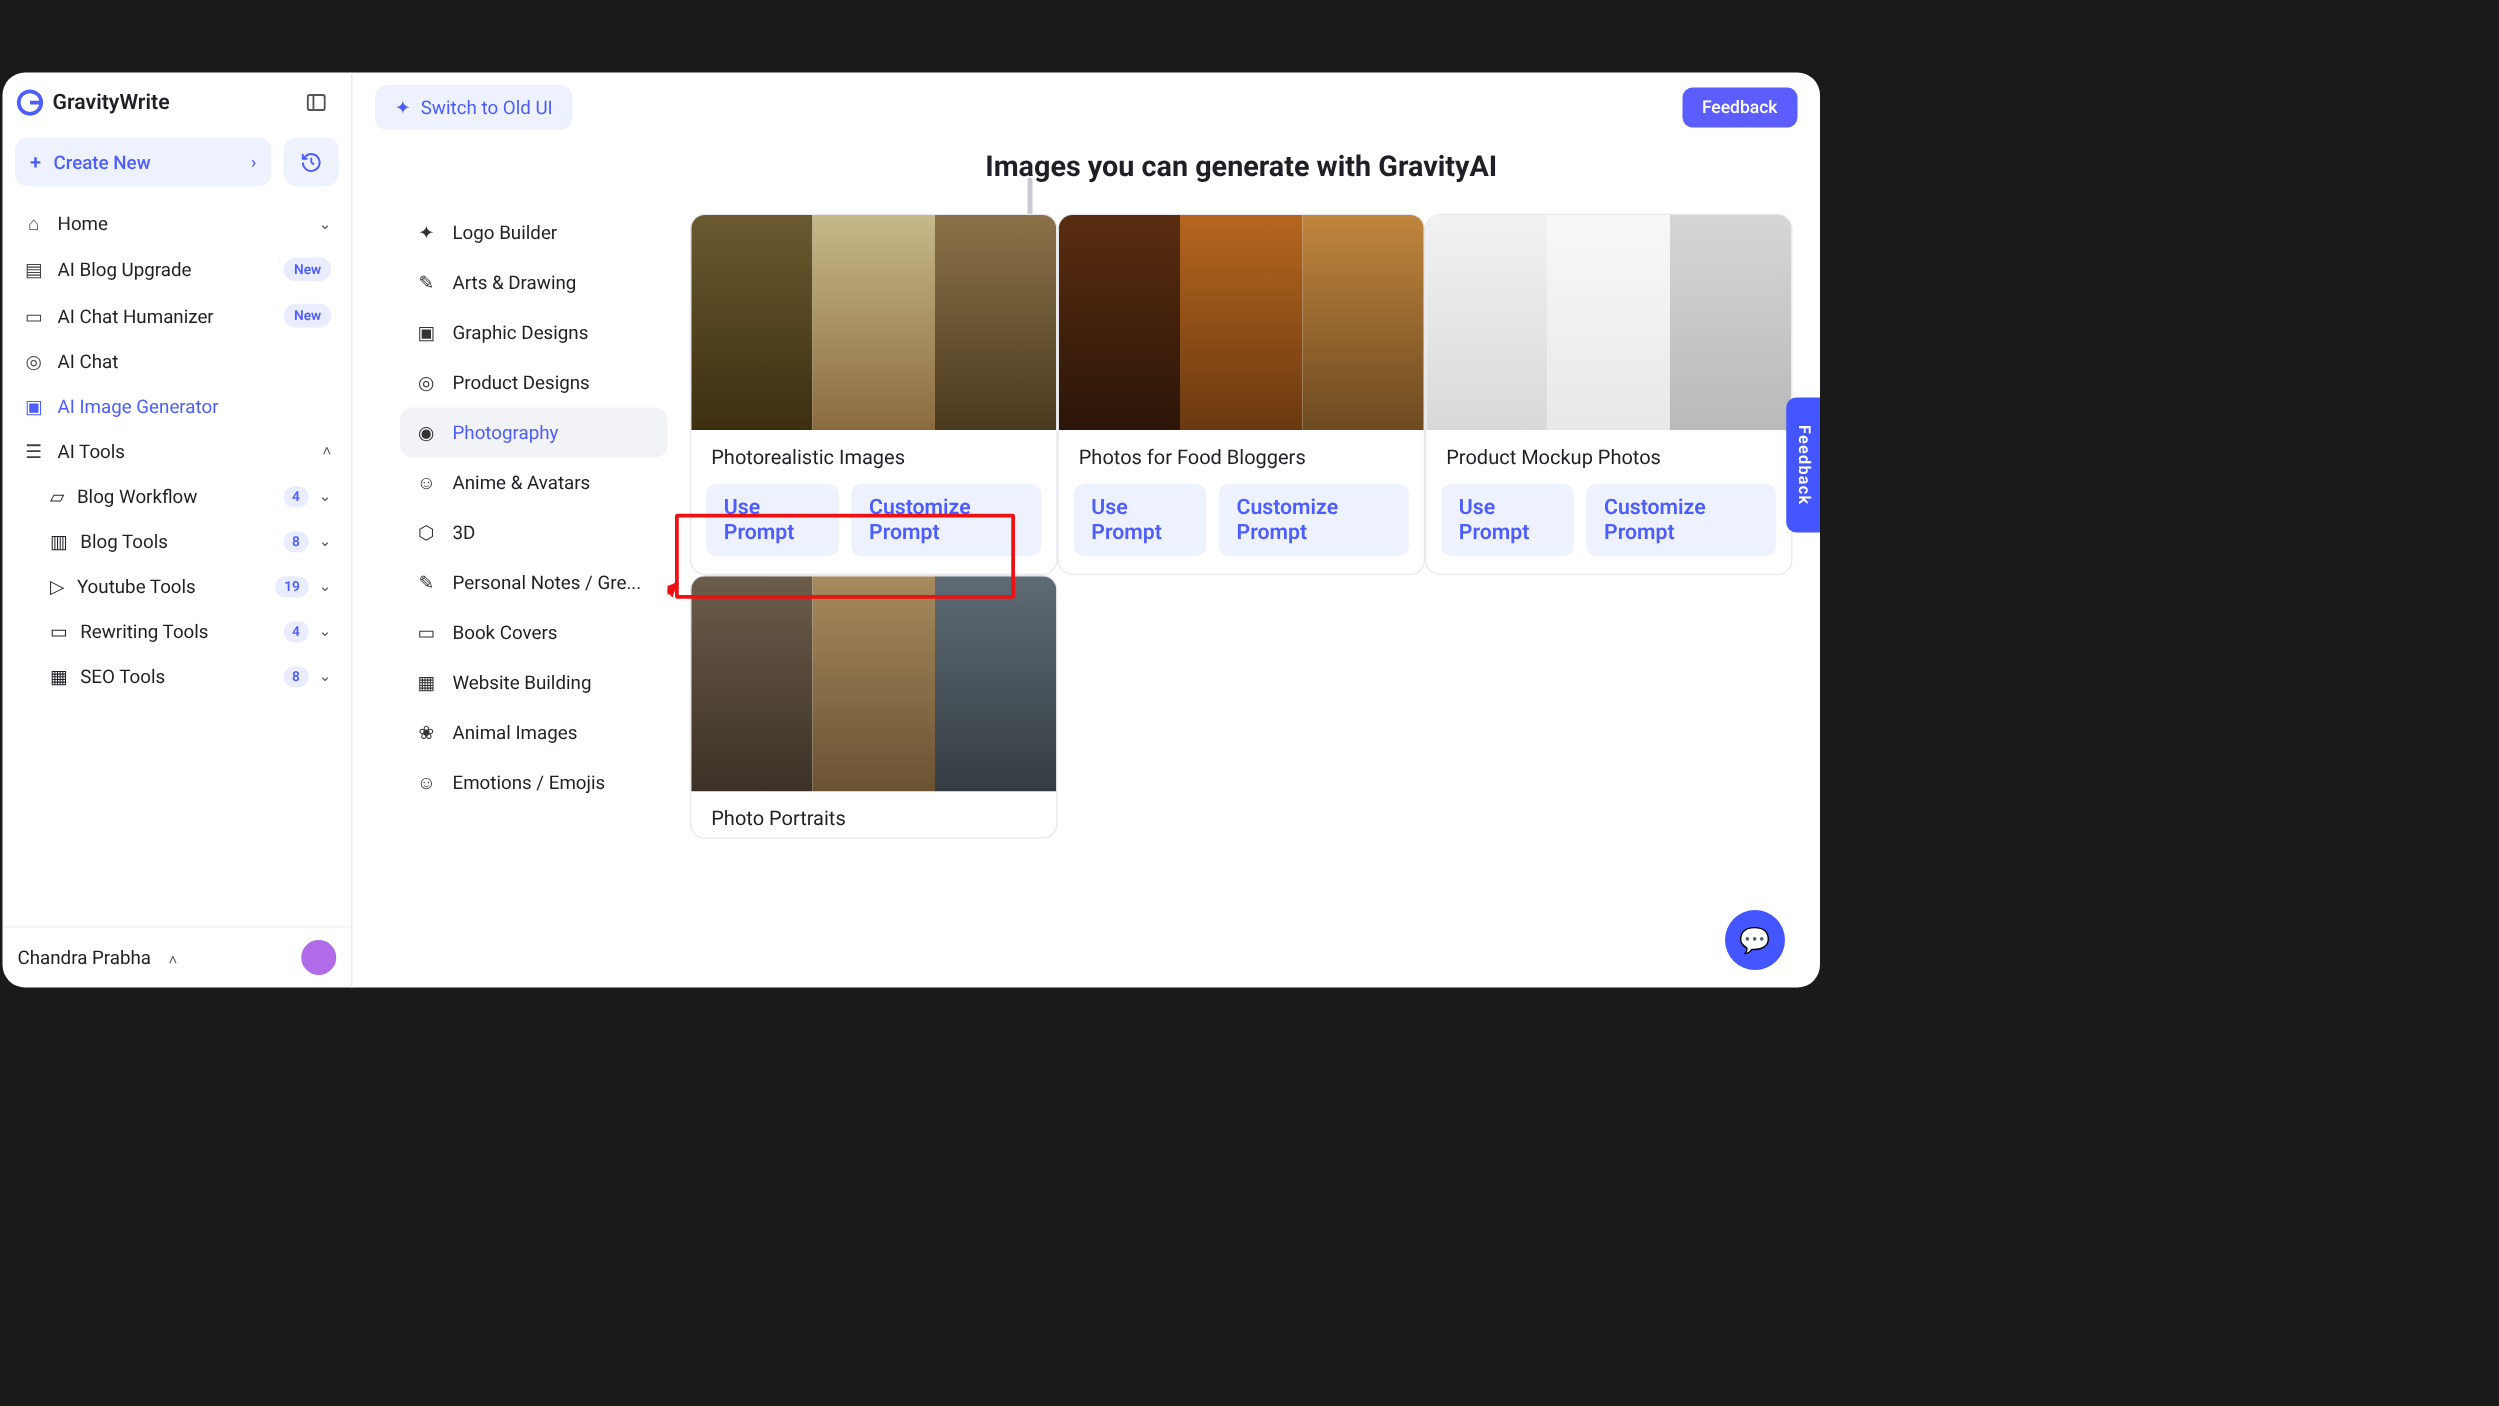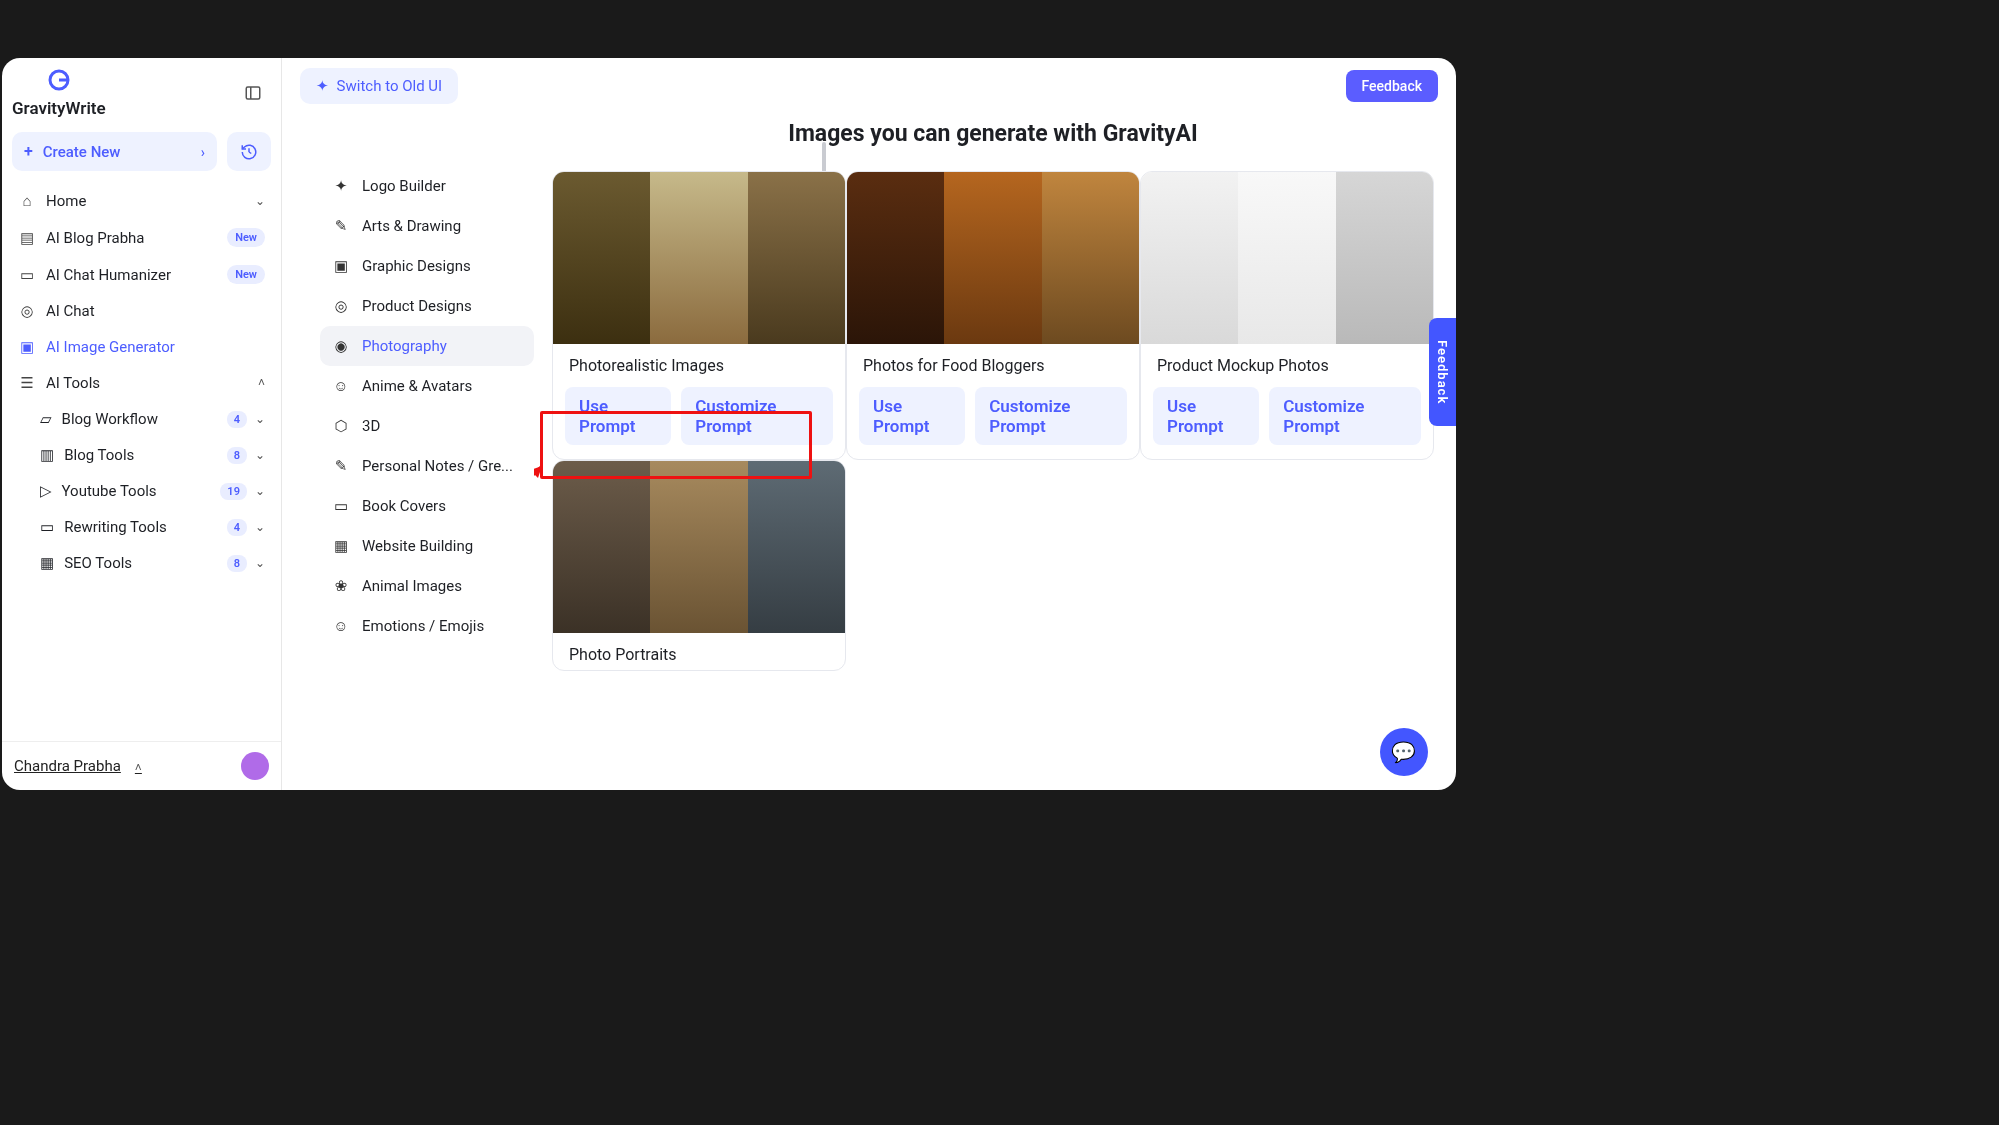--- a/index.html
+++ b/index.html
@@ -7,21 +7,21 @@
 .app {
   position: absolute;
   top: 58px; left: 2px; right: 0; bottom: 29px;
   background: #fff;
   border-radius: 18px;
   overflow: hidden;
   display: flex;
 }
 .sidebar { width: 280px; border-right: 1px solid #e7e7e7; display: flex; flex-direction: column; position: relative; }
 .sidebar-header { display: flex; align-items: center; justify-content: space-between; padding: 10px 14px 8px 10px; }
-.logo { display: flex; align-items: center; gap: 6px; font-weight: 600; font-size: 17px; color: #1e2025; flex-direction: column; }
+.logo { display: flex; align-items: center; gap: 6px; font-weight: 600; font-size: 17px; color: #1e2025; }
 .logo-mark { width: 24px; height: 24px; display: inline-flex; align-items: center; justify-content: center; }
 .collapse-btn { width: 28px; height: 28px; display: flex; align-items: center; justify-content: center; color: #555; border-radius: 6px; }
 .create-row { display: flex; gap: 10px; padding: 6px 10px 12px 10px; }
 .create-new {
   flex: 1; display: flex; align-items: center; justify-content: space-between;
   background: #eef2ff; color: #4d5dff; border-radius: 10px;
   padding: 10px 12px; font-weight: 500; font-size: 15px; cursor: pointer;
 }
 .create-new .plus { color: #4d5dff; font-size: 16px; font-weight: 600; }
 .create-new .chev { color: #4d5dff; font-size: 14px; }
@@ -32,21 +32,21 @@
 .nav-item .icon { width: 18px; text-align: center; color: #444; }
 .nav-item.active .left, .nav-item.active .icon { color: #4d5dff; }
 .badge-new { background: #e9edff; color: #4d5dff; font-size: 11px; font-weight: 600; padding: 3px 8px; border-radius: 10px; }
 .badge-num { background: #e9edff; color: #4d5dff; font-size: 11px; font-weight: 600; padding: 2px 7px; border-radius: 8px; min-width:18px; text-align:center; }
 .chev-small { color: #555; font-size: 12px; }
 .sub-list { padding-left: 22px; }
 .sub-item { display: flex; align-items: center; justify-content: space-between; padding: 9px 10px; border-radius: 10px; cursor: pointer; }
 .sub-item .left { display: flex; align-items: center; gap: 10px; color: #1e2025; font-size: 15px; }
 .sub-item .right { display: flex; align-items: center; gap: 8px; }
 .sidebar-footer { margin-top: auto; padding: 10px 12px; border-top: 1px solid #eee; display: flex; align-items: center; justify-content: space-between; }
-.user { display: flex; align-items: flex-end; gap: 14px; font-size: 15px; color:#222;text-decoration:underline; }
+.user { display: flex; align-items: flex-end; gap: 14px; font-size: 15px; color:#222; }
 .avatar { width: 28px; height: 28px; border-radius: 50%; background: #b06be8; display:inline-block; }
 .main { flex: 1; display: flex; flex-direction: column; position: relative; }
 .topbar { display: flex; align-items: center; justify-content: space-between; padding: 10px 18px; }
 .switch-btn { background: #eef2ff; color: #4d5dff; border-radius: 10px; padding: 9px 16px; font-size: 15px; display: flex; align-items: center; gap: 8px; cursor: pointer; }
 .upgrade-btn { background: #5b5dff; color: #fff; border-radius: 8px; padding: 8px 16px; font-size: 14px; font-weight: 500; cursor: pointer; }
 .content { flex: 1; display: flex; overflow: hidden; padding: 0 0 0 38px; }
 .cat-col { width: 214px; padding-top: 52px; }
 .cat-item { display: flex; align-items: center; gap: 12px; padding: 11px 12px; border-radius: 10px; cursor: pointer; color: #1e2025; font-size: 15px; }
 .cat-item .ci-icon { width: 18px; text-align:center; color:#333; }
 .cat-item.active { background: #f2f3f7; color: #4d5dff; }
@@ -131,21 +131,21 @@
       <div class="nav-item">
         <span class="left">
             <span class="icon">⌂</span>
             <span>Home</span>
           </span>
         <span class="chev-small">⌄</span>
       </div>
       <div class="nav-item">
         <span class="left">
             <span class="icon">▤</span>
-            <span>AI Blog Prabha</span>
+            <span>AI Blog Upgrade</span>
           </span>
         <span class="badge-new">New</span>
       </div>
       <div class="nav-item">
         <span class="left">
             <span class="icon">▭</span>
             <span>AI Chat Humanizer</span>
           </span>
         <span class="badge-new">New</span>
       </div>

